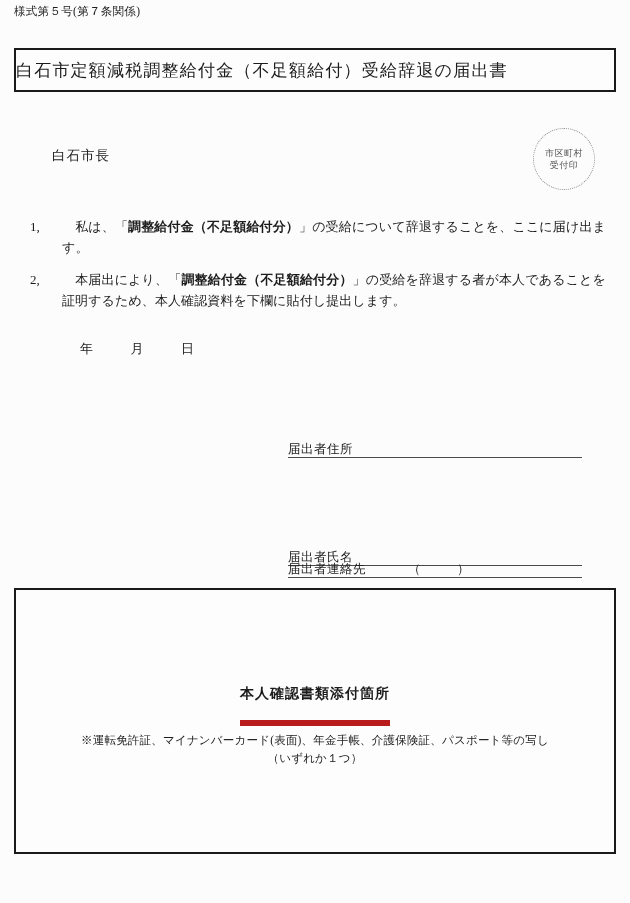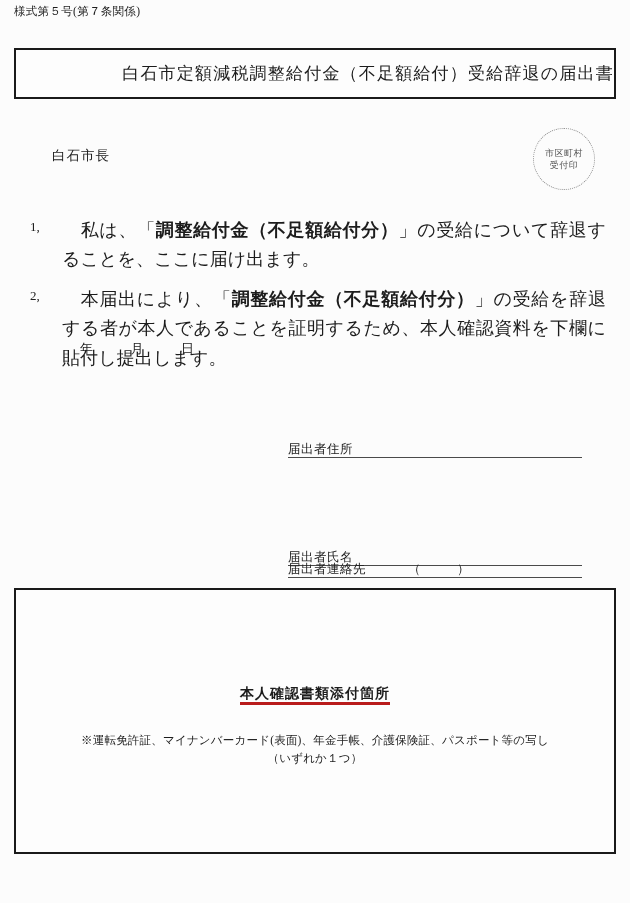--- a/index.html
+++ b/index.html
@@ -26,27 +26,27 @@
     letter-spacing: 0.3px;
     white-space: nowrap;
   }
 
   
   .title-box {
     position: absolute;
     left: 14px;
     top: 48px;
     width: 602px;
-    height: 51px;
+    height: 44px;
     border: 2px solid #1a1a1a;
     box-sizing: border-box;
     background: #fdfdfd;
     display: flex;
     align-items: center;
-    justify-content: flex-end;
+    justify-content: flex-start;
   }
   .title-text {
     font-size: 17px;
     letter-spacing: 1.2px;
     white-space: nowrap;
   }
 
   
   .addressee {
     position: absolute;
@@ -95,21 +95,21 @@
   .clause-num {
     flex: 0 0 auto;
     width: 34px;
     font-size: 13px;
     line-height: 1.62;
     padding-left: 2px;
     box-sizing: border-box;
   }
   .clause-body {
     flex: 1 1 auto;
-    font-size: 18px;
+    font-size: 13px;
     line-height: 1.62;
     text-align: justify;
     letter-spacing: 0.1px;
   }
   .clause-body b {
     font-weight: bold;
   }
 
   
   .date-line {
@@ -174,22 +174,22 @@
     position: absolute;
     left: 0;
     right: 0;
     top: 95px;
     text-align: center;
     font-size: 14px;
     font-weight: bold;
     letter-spacing: 1px;
   }
   .attach-heading span {
-    border-bottom: 3px solid #b91c1c;
-    padding-bottom: 1px;
+    border-bottom: 6px solid #b91c1c;
+    padding-bottom: 19px;
   }
   .attach-note {
     position: absolute;
     left: 0;
     right: 0;
     top: 142px;
     text-align: center;
     font-size: 11.5px;
     line-height: 1.55;
     letter-spacing: 0.2px;

